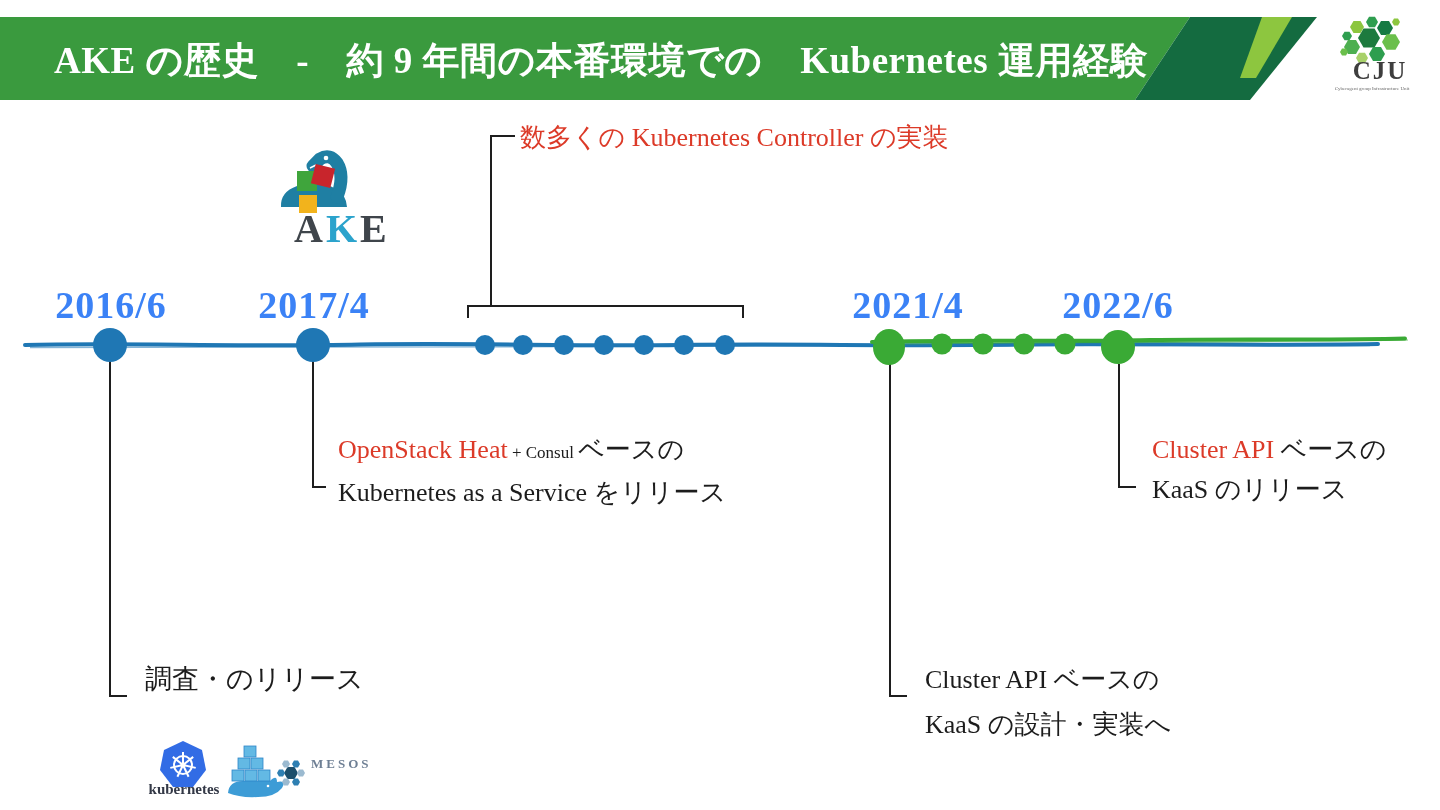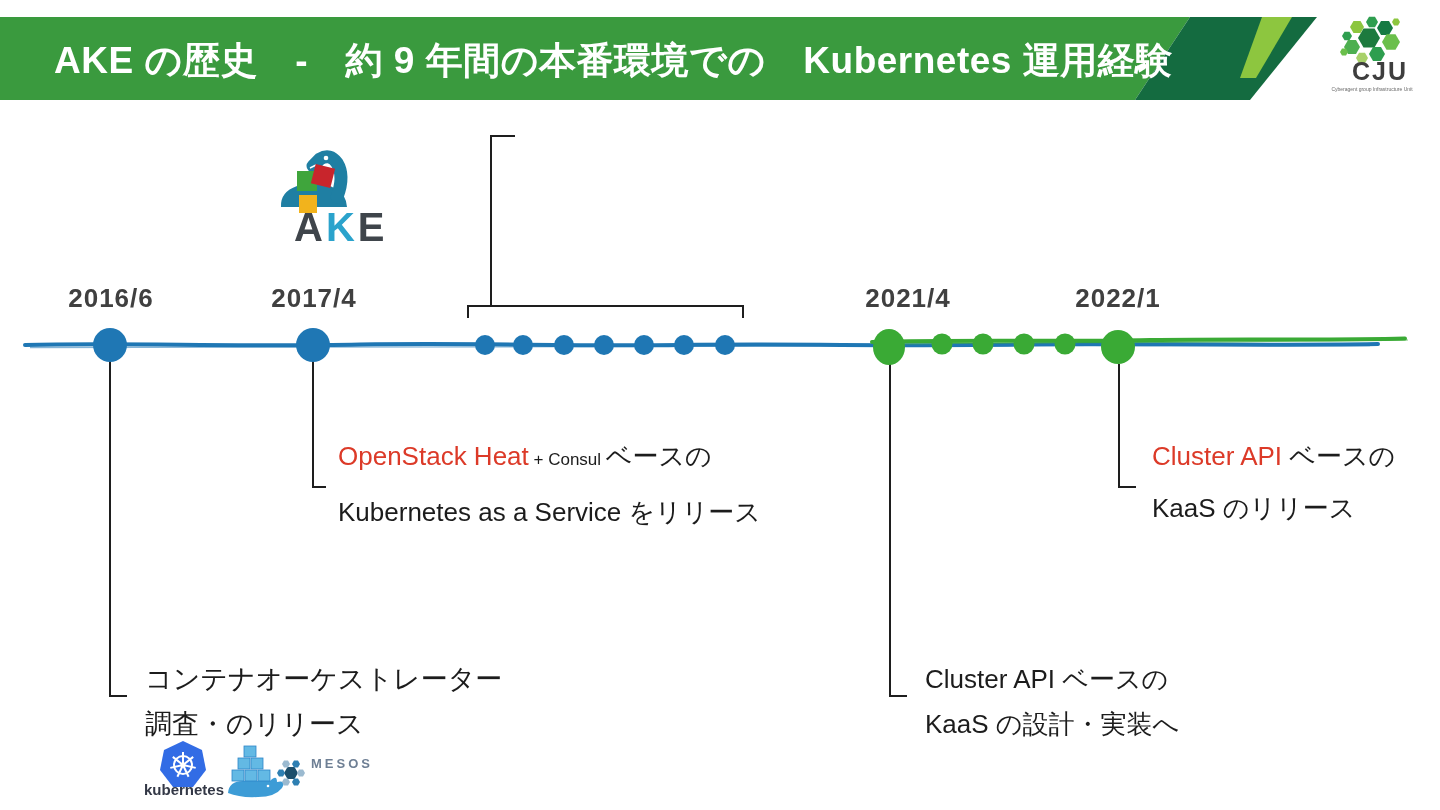--- a/index.html
+++ b/index.html
@@ -1,26 +1,26 @@
 <!DOCTYPE html>
 <html><head>
 <meta charset="utf-8">
 <style>
   html,body{margin:0;padding:0;background:#fff;}
   .slide{position:relative;width:1440px;height:810px;background:#fff;overflow:hidden;
-         font-family:Liberation Sans, sans-serif;color:#1c1c1c;}
+         font-family:Liberation Serif, serif;color:#1c1c1c;}
   .layer{position:absolute;left:0;top:0;}
   .abs{position:absolute;}
   .slide-title{left:54px;top:36px;font-size:37px;font-weight:bold;color:#fff;
                letter-spacing:.5px;white-space:pre;}
-  .date{position:absolute;top:283px;transform:translateX(-50%);font-size:26px;
-        font-weight:bold;color:#404040;letter-spacing:1px;white-space:nowrap;}
+  .date{position:absolute;top:283px;transform:translateX(-50%);font-size:38px;
+        font-weight:bold;color:#3b82f6;letter-spacing:1px;white-space:nowrap;}
   .red{color:#DC3A28;}
   .top-note{left:520px;top:120px;font-size:26px;white-space:nowrap;}
-  .note{line-height:52px;font-size:26px;white-space:nowrap;}
+  .note{line-height:40px;font-size:26px;white-space:nowrap;}
   .note .small{font-size:17px;}
   .note-v1{left:338px;top:430px;}
   .note-v2{left:1152px;top:430px;}
   .note-b{line-height:45px;font-size:27px;white-space:nowrap;}
   .note-research{left:145px;top:657px;}
   .note-design{left:925px;top:657px;font-size:26px;}
   .ake-word{left:276px;top:205px;font-size:40px;font-weight:bold;letter-spacing:3px;margin-left:18px;}
   .ake-word .dk{color:#3F454B;} .ake-word .teal{color:#2BA3CC;}
   .cju-word{left:1336px;top:57px;width:70px;text-align:center;font-size:25px;
             font-weight:bold;color:#3E3E3E;letter-spacing:2px;margin-left:9px;}
@@ -143,38 +143,38 @@
     </g>
   </svg>
 
   <div class="abs slide-title">AKE の歴史　-　約 9 年間の本番環境での　Kubernetes 運用経験</div>
 
   <div class="abs cju-word">CJU</div>
   <div class="abs cju-tagline">Cyberagent group Infrastructure Unit</div>
 
   <div class="abs ake-word"><span class="dk">A</span><span class="teal">K</span><span class="dk">E</span></div>
 
+  <div class="abs top-note red">数多くの Kubernetes Controller の実装</div>
 
   <div class="date" style="left:111px;">2016/6</div>
   <div class="date" style="left:314px;">2017/4</div>
   <div class="date" style="left:889px;margin-left:19px;">2021/4</div>
-  <div class="date" style="left:1118px;">2022/1</div>
+  <div class="date" style="left:1118px;">2022/6</div>
 
   <div class="abs note note-v1">
     <div><span class="red">OpenStack Heat</span><span class="small"> + Consul </span><span>ベースの</span></div>
     <div>Kubernetes as a Service をリリース</div>
   </div>
 
   <div class="abs note note-v2">
     <div><span class="red">Cluster API </span><span>ベースの</span></div>
     <div>KaaS のリリース</div>
   </div>
 
   <div class="abs note-b note-research">
-    <div>コンテナオーケストレーター</div>
     <div>調査・のリリース</div>
   </div>
 
   <div class="abs note-b note-design">
     <div>Cluster API ベースの</div>
     <div>KaaS の設計・実装へ</div>
   </div>
 
   <div class="abs k8s-word">kubernetes</div>
   <div class="abs mesos-word">MESOS</div>

